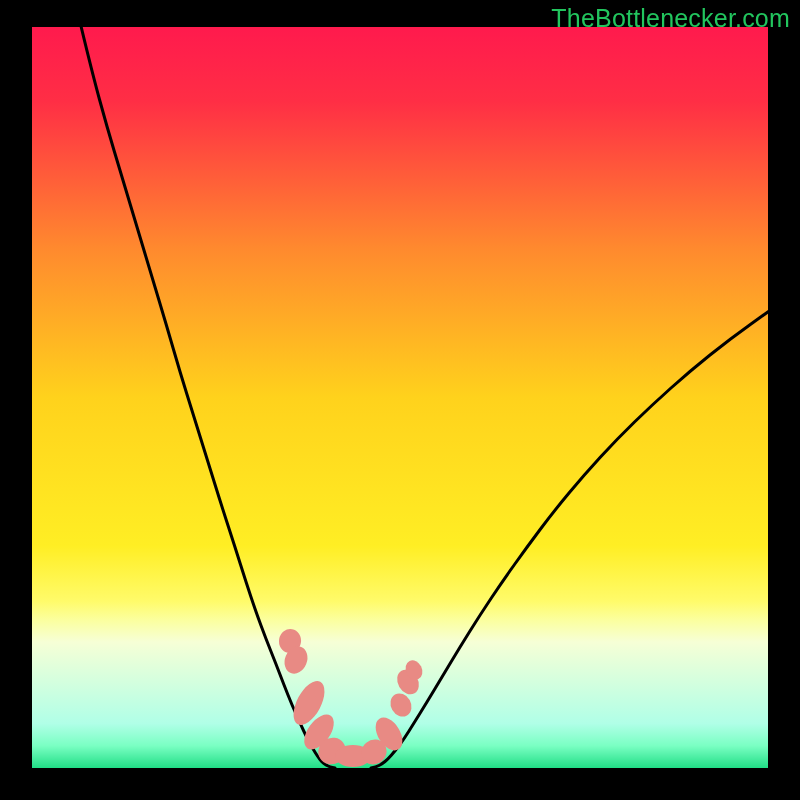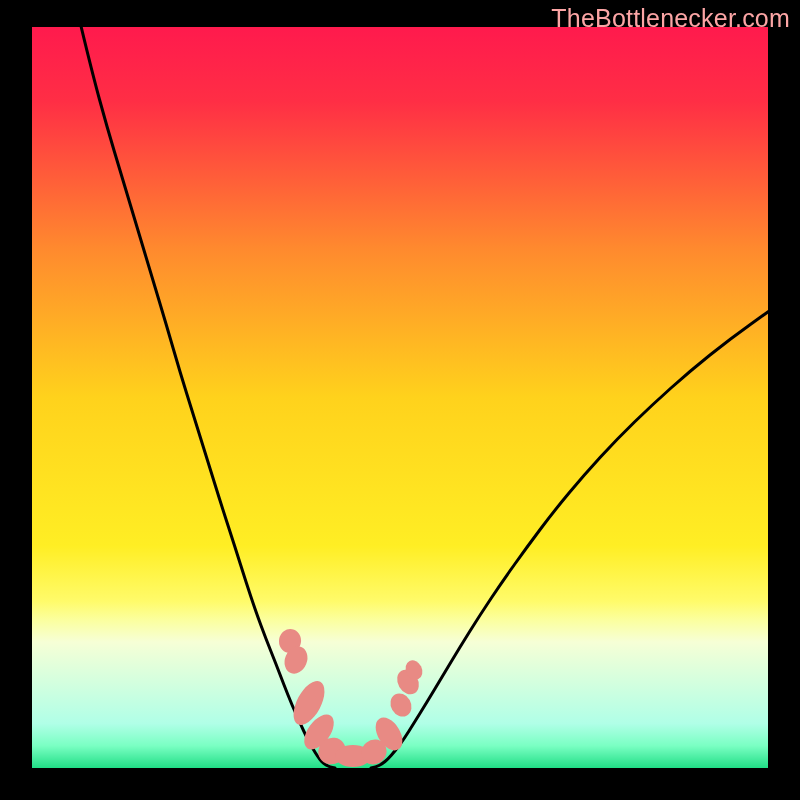--- a/index.html
+++ b/index.html
@@ -16,21 +16,21 @@
     left: 32px;
     top: 27px;
     width: 736px;
     height: 741px;
     overflow: hidden;
   }
   .watermark {
     position: absolute;
     top: 4px;
     right: 10px;
-    color: #fca5a5;
+    color: #22c55e;
     font-size: 25px;
     font-weight: 500;
     letter-spacing: 0.2px;
     z-index: 10;
   }
   svg {
     display: block;
   }
 </style>
 </head>

